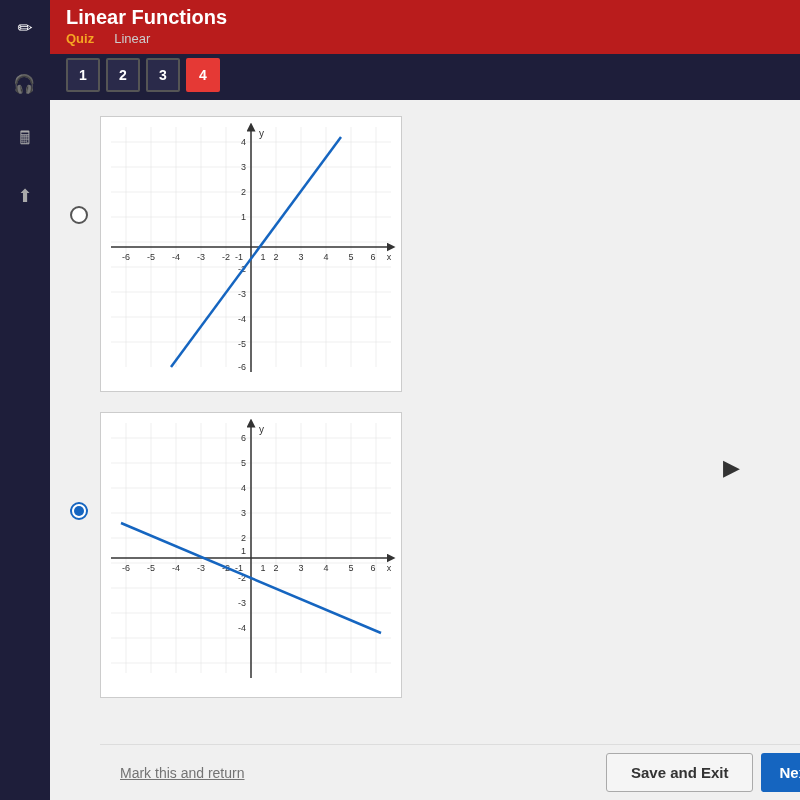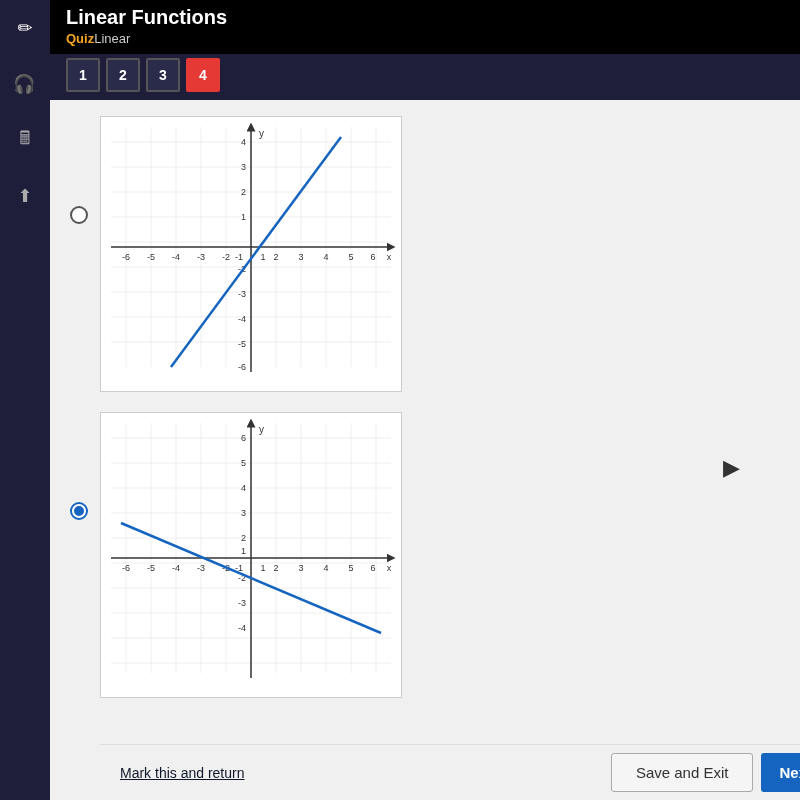--- a/index.html
+++ b/index.html
@@ -46,33 +46,33 @@
       position: absolute;
       left: 50px;
       top: 0;
       width: 750px;
       height: 800px;
       background: #2a2a4a;
     }
 
     
     .header {
-      background: #000000;
+      background: #b91c1c;
       padding: 6px 16px 0 16px;
     }
     .header-title {
       color: #fff;
       font-size: 20px;
       font-weight: bold;
       padding-bottom: 2px;
     }
     .header-subtitle {
       display: flex;
       align-items: center;
-      gap: 0;
+      gap: 20px;
       padding-bottom: 8px;
     }
     .quiz-label {
       color: #f5a623;
       font-size: 13px;
       font-weight: bold;
     }
     .active-label {
       color: #ccc;
       font-size: 13px;
@@ -165,31 +165,31 @@
       width: 750px;
       height: 56px;
       background: #f0f0f0;
       border-top: 1px solid #ddd;
       display: flex;
       align-items: center;
       justify-content: space-between;
       padding: 0 20px;
     }
     .mark-return-link {
-      color: #0f172a;
+      color: #737373;
       font-size: 14px;
       text-decoration: underline;
       cursor: pointer;
     }
     .save-exit-btn {
       background: #f5f5f5;
       border: 1px solid #aaa;
       color: #333;
       font-size: 15px;
-      font-weight: normal;
+      font-weight: bold;
       padding: 10px 24px;
       cursor: pointer;
       border-radius: 3px;
     }
     .next-btn {
       background: #1565c0;
       border: none;
       color: #fff;
       font-size: 15px;
       font-weight: bold;

